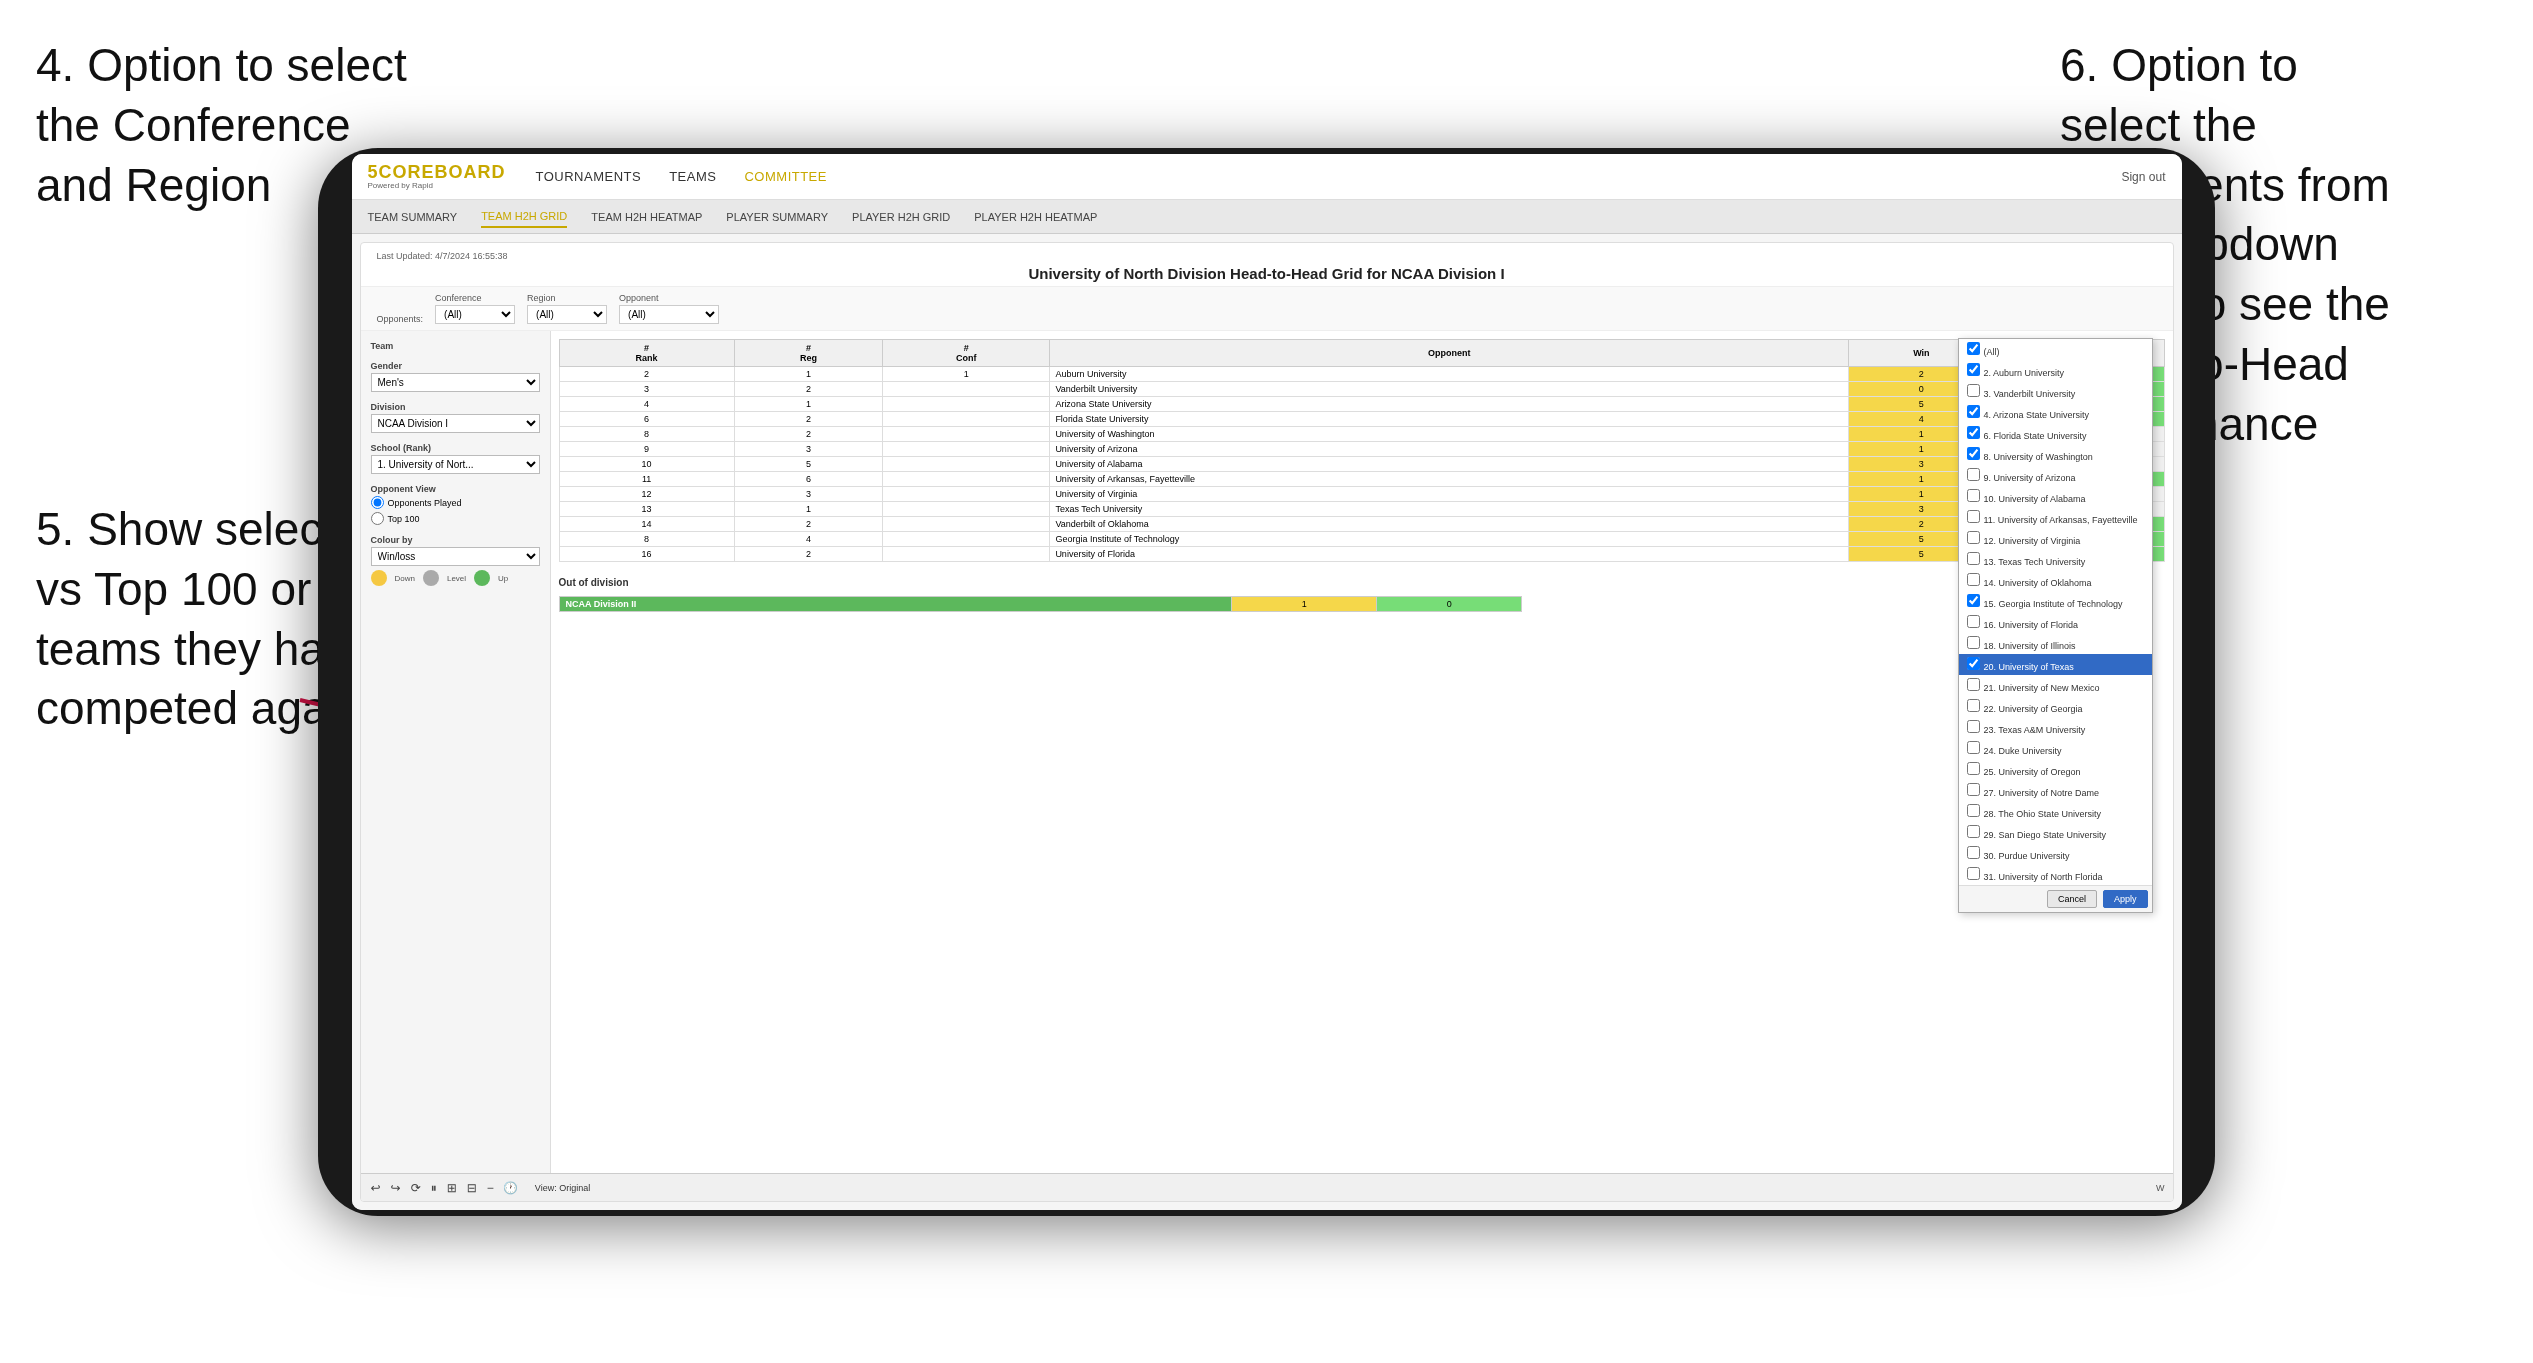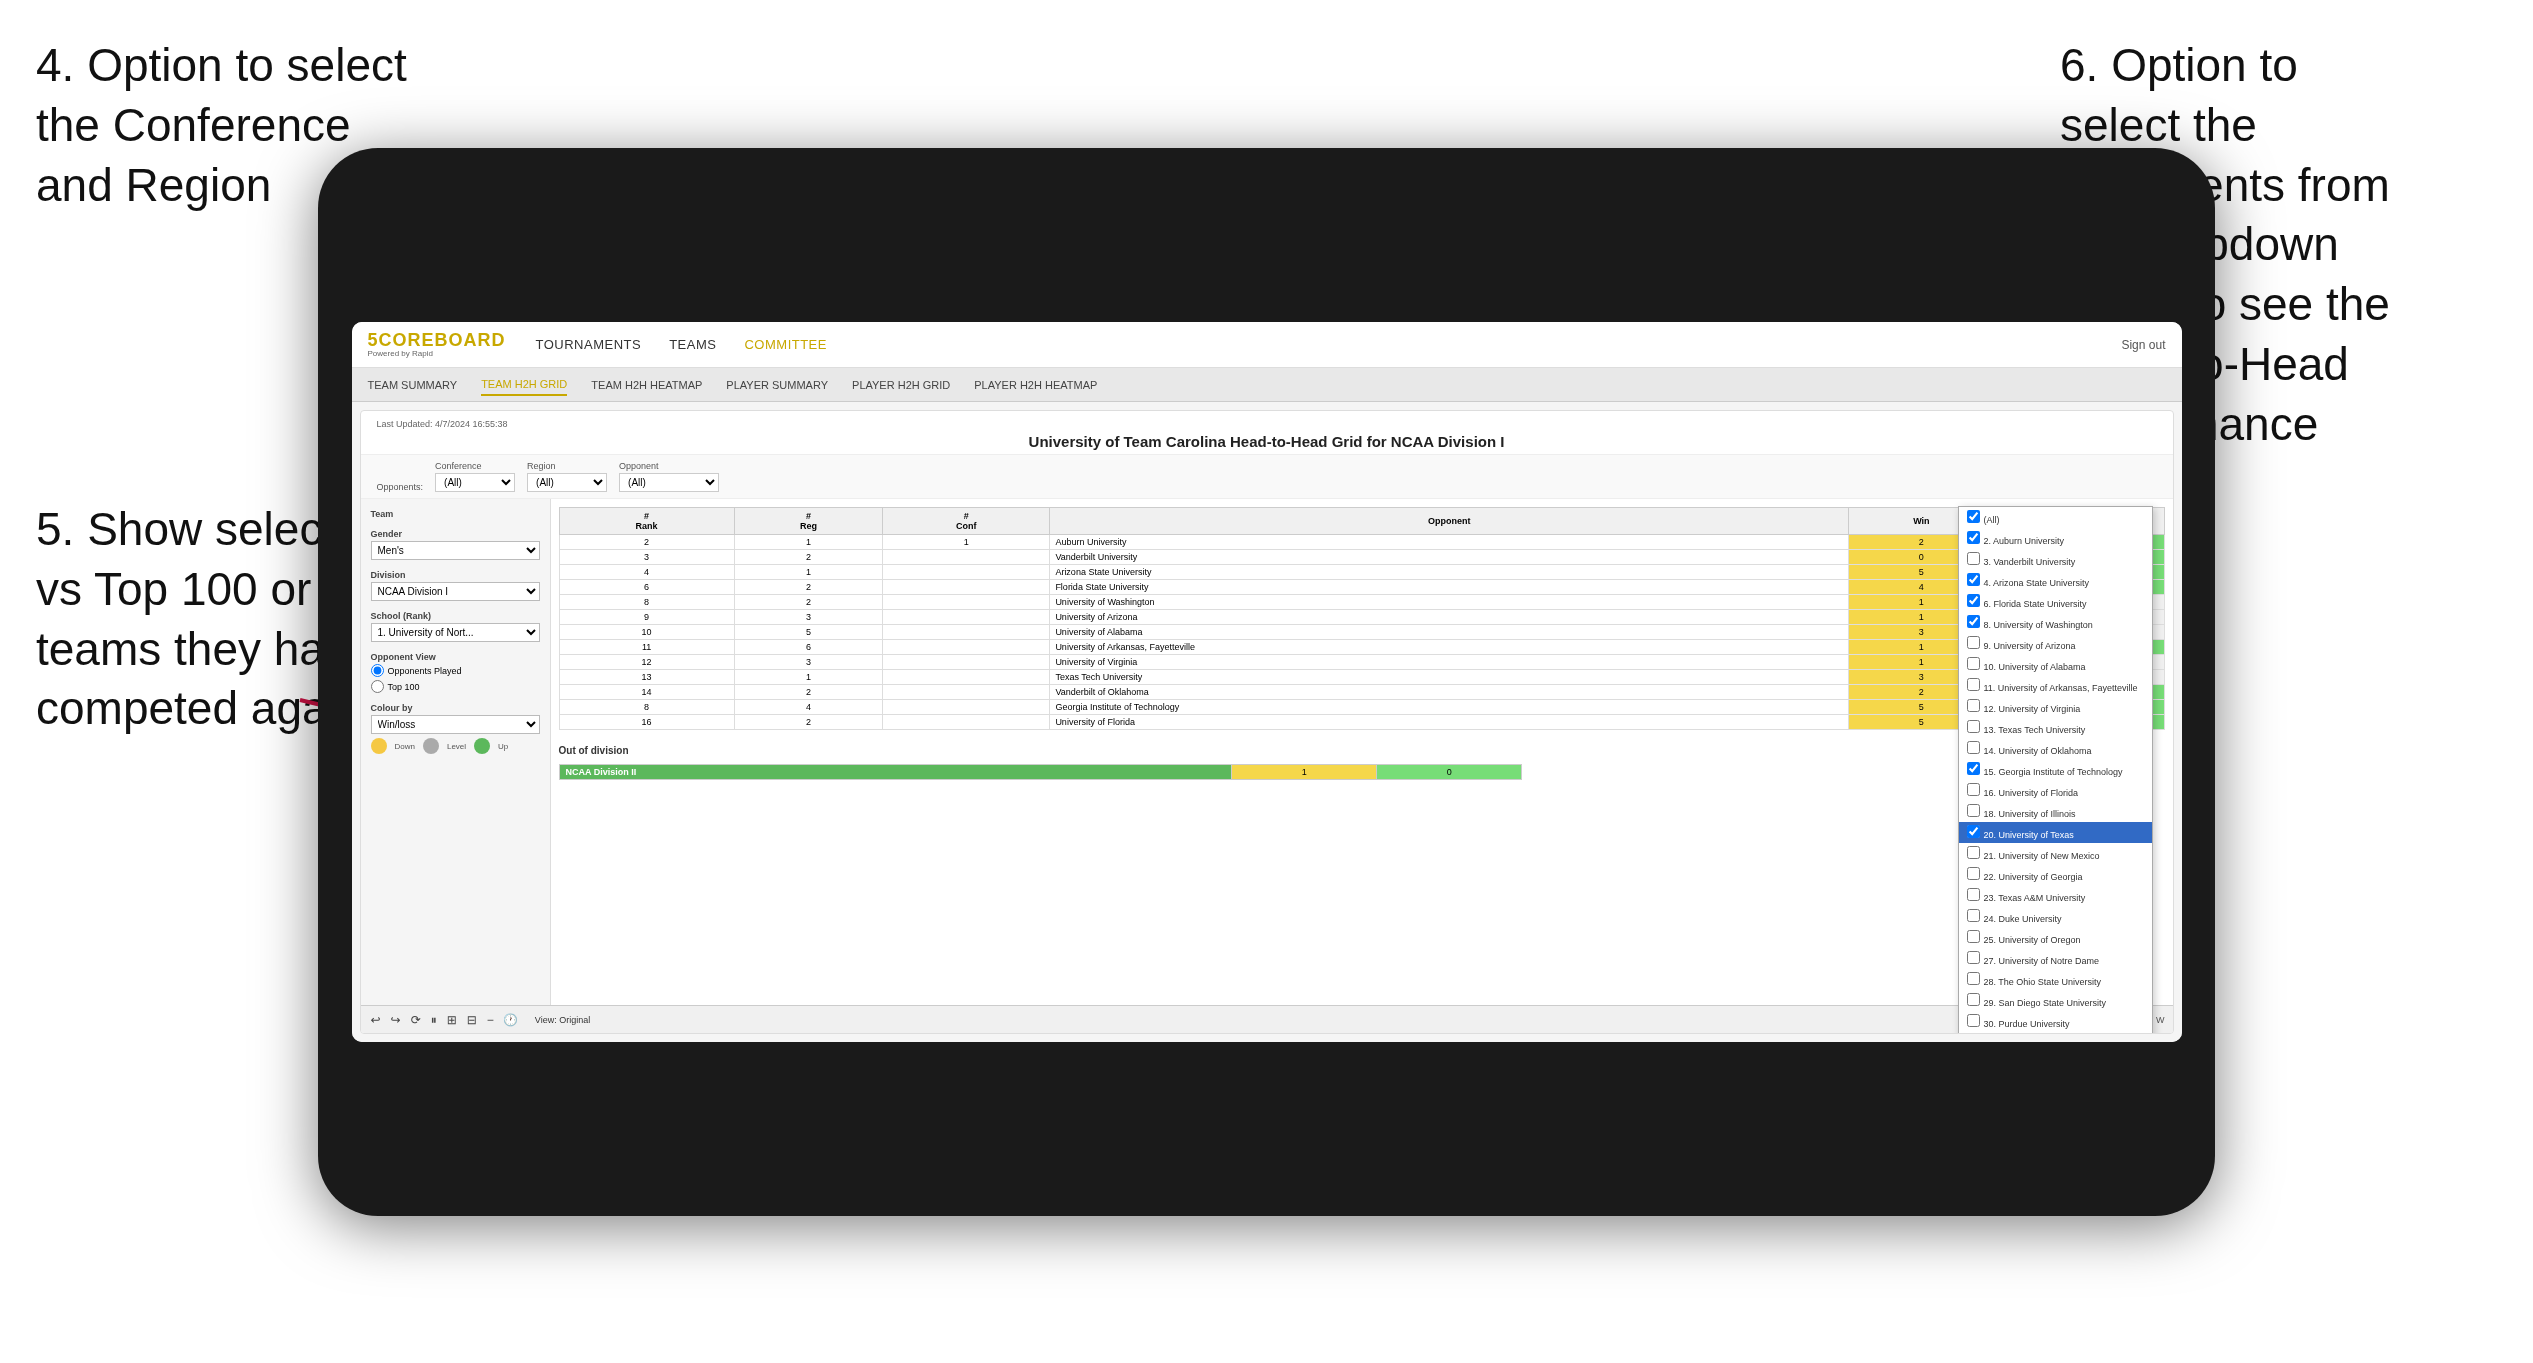--- a/index.html
+++ b/index.html
@@ -44,21 +44,21 @@
       background: #1a1a1a;
       border-radius: 60px;
       box-shadow: 0 10px 60px rgba(0,0,0,0.5);
       display: flex;
       align-items: center;
       justify-content: center;
     }
 
     .tablet-screen {
       width: 1830px;
-      height: 720px;
+      height: 1056px;
       background: #f0f0f0;
       border-radius: 10px;
       overflow: hidden;
       display: flex;
       flex-direction: column;
     }
 
     
     .top-nav {
       background: #ffffff;
@@ -496,21 +496,21 @@
       <span class="sub-nav-item">PLAYER H2H HEATMAP</span>
     </div>
 
     <div class="main-content">
       <div class="report-area">
 
         <div class="report-header">
           <div class="report-meta">
             <span>Last Updated: 4/7/2024 16:55:38</span>
           </div>
-          <div class="report-title">University of Team Carolina Head-to-Head Grid for NCAA Division I</div>
+          <div class="report-title">University of North Division Head-to-Head Grid for NCAA Division I</div>
         </div>
 
         <div class="filter-row">
           <span class="opponents-label">Opponents:</span>
           <div class="filter-group">
             <span class="filter-label">Conference</span>
             <select class="filter-select">
               <option>(All)</option>
             </select>
           </div>

